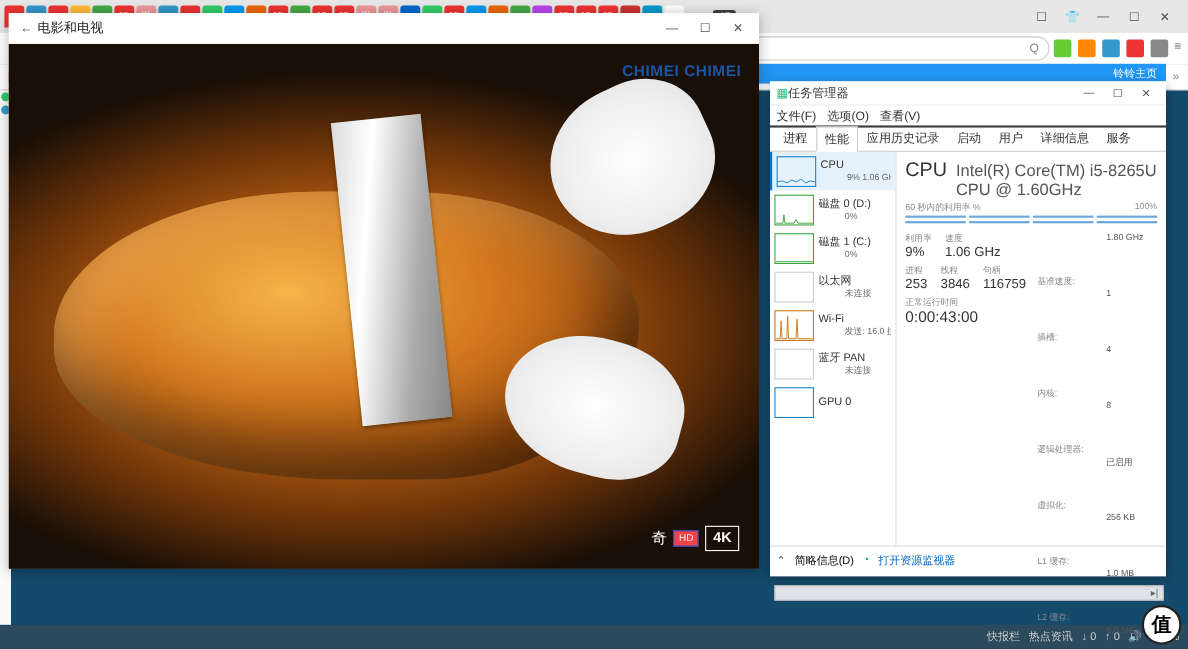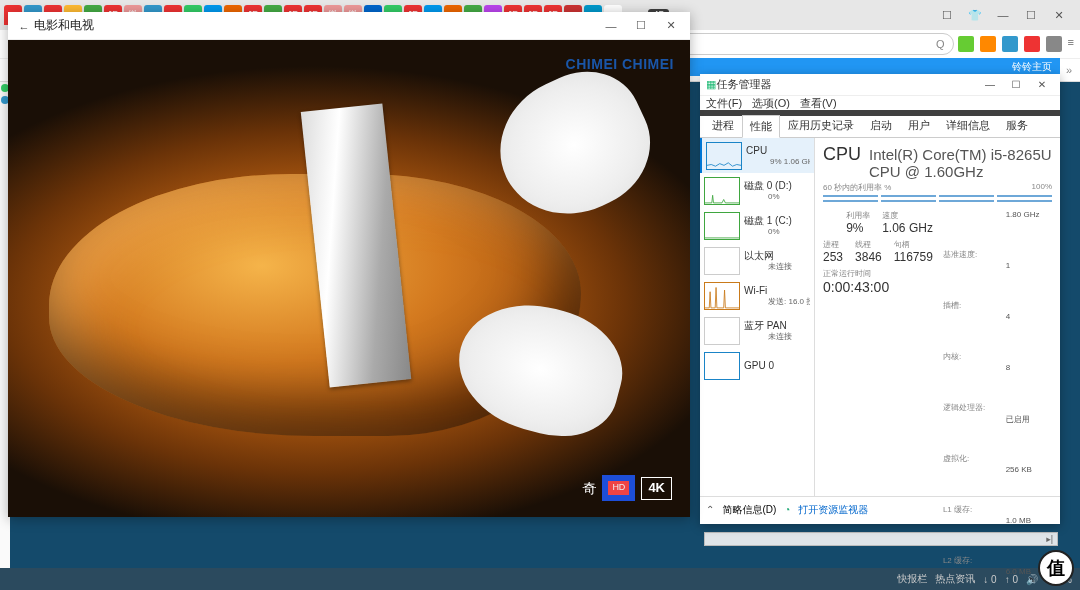--- a/index.html
+++ b/index.html
@@ -31,29 +31,29 @@
 .video-area { width: 100%; height: calc(100% - 28px); background: #000; position: relative; overflow: hidden; }
 .video-img { position: absolute; left: 0; right: 0; top: 0; bottom: 0; background: radial-gradient(ellipse 70% 55% at 45% 55%, #d47a1f, #b05a10 40%, #6b3308 65%, #1a0f06 90%); }
 .duck { position: absolute; left: 6%; top: 28%; width: 78%; height: 55%; background: radial-gradient(ellipse at 40% 35%, #f5b44a, #d47a1f 40%, #a04d0c 75%, #5c2a05); border-radius: 50% 45% 40% 55% / 55% 50% 60% 50%; filter: blur(0.5px); box-shadow: inset -20px -30px 60px rgba(0,0,0,.5), inset 30px 20px 50px rgba(255,200,120,.4); }
 .cleaver { position: absolute; left: 45%; top: 14%; width: 12%; height: 58%; background: linear-gradient(100deg, #dcdcdc, #fff 30%, #aaa 70%, #888); transform: rotate(-6deg); box-shadow: 0 2px 4px rgba(0,0,0,.4); }
 .glove1 { position: absolute; right: 6%; top: 8%; width: 22%; height: 28%; background: radial-gradient(ellipse, #fff, #eee 60%, #ddd); border-radius: 50% 40% 45% 50%; transform: rotate(-25deg); }
 .glove2 { position: absolute; right: 10%; bottom: 18%; width: 24%; height: 26%; background: radial-gradient(ellipse, #fff, #eee 60%, #ddd); border-radius: 50% 45% 40% 50%; transform: rotate(15deg); }
 .chimei { position: absolute; right: 16px; top: 16px; color: #1a56a8; font-weight: bold; font-size: 14px; letter-spacing: .5px; }
 .chimei .inno { color: #1a56a8; }
 .badge-4k { position: absolute; right: 18px; bottom: 16px; color: #ccc; font-size: 8px; text-align: right; line-height: 1.3; display: flex; align-items: center; gap: 6px; }
 .k4 { border: 1px solid #fff; color: #fff; padding: 2px 6px; font-size: 13px; font-weight: bold; }
-.hd { background: #ef4444; border: 6px solid #1d4ed8; color: #eee; padding: 1px 4px; font-size: 9px; }
+.hd { background: #ef4444; border: 1px solid #1d4ed8; color: #eee; padding: 1px 4px; font-size: 9px; }
 
 
 .taskmgr { position: absolute; right: 20px; top: 74px; width: 360px; height: 450px; background: #fff; box-shadow: 0 2px 10px rgba(0,0,0,.3); z-index: 5; }
 .tm-title { height: 22px; background: #fff; display: flex; align-items: center; padding: 0 6px; border-bottom: 1px solid #eee; }
 .tm-title .tt { font-size: 11px; color: #333; }
 .tm-title .wc { margin-left: auto; display: flex; gap: 2px; }
 .tm-title .wc span { width: 24px; height: 18px; display: flex; align-items: center; justify-content: center; cursor: pointer; font-size: 10px; color: #555; }
-.tm-menu { height: 20px; display: flex; align-items: center; padding: 0 6px; gap: 10px; font-size: 11px; border-bottom: 6px solid #404040; color: #333; }
+.tm-menu { height: 20px; display: flex; align-items: center; padding: 0 6px; gap: 10px; font-size: 11px; border-bottom: 2px solid #404040; color: #333; }
 .tm-menu span { cursor: pointer; }
 .tm-tabs { height: 22px; display: flex; align-items: flex-end; padding: 0 4px; border-bottom: 1px solid #ccc; font-size: 11px; }
 .tm-tab { padding: 3px 7px; border: 1px solid transparent; cursor: pointer; color: #333; }
 .tm-tab.active { border: 1px solid #ccc; border-bottom: 1px solid #fff; background: #fff; position: relative; top: 1px; }
 .tm-body { display: flex; height: calc(100% - 92px); }
 .tm-left { width: 115px; border-right: 1px solid #ddd; overflow: hidden; }
 .tm-item { height: 35px; display: flex; align-items: center; gap: 4px; padding: 2px 4px; cursor: pointer; }
 .tm-item.sel { background: #e5f1fb; border-left: 2px solid #0078d7; }
 .mini-chart { width: 36px; height: 28px; border: 1px solid; flex-shrink: 0; position: relative; overflow: hidden; }
 .mini-chart svg { width: 100%; height: 100%; }
@@ -64,21 +64,21 @@
 .cpu-head { display: flex; align-items: baseline; gap: 8px; }
 .cpu-head .big { font-size: 18px; color: #333; }
 .cpu-head .model { font-size: 15px; color: #555; }
 .util-row { display: flex; justify-content: space-between; font-size: 8px; color: #888; margin-top: 2px; }
 .chart-grid { display: grid; grid-template-columns: repeat(4, 1fr); grid-template-rows: repeat(2, 1fr); gap: 3px; height: 108px; margin-top: 2px; }
 .cg { border: 1px solid #6ea8d8; position: relative; overflow: hidden; }
 .cg svg { position: absolute; bottom: 0; left: 0; width: 100%; height: 100%; }
 .stats { display: grid; grid-template-columns: repeat(2, 1fr); gap: 0 10px; margin-top: 8px; font-size: 9px; }
 .stat-lbl { color: #888; font-size: 8px; }
 .stat-val { color: #333; font-size: 12px; }
-.stat-row { display: flex; gap: 12px; justify-content: flex-end; }
+.stat-row { display: flex; gap: 12px; }
 .stat-col { display: flex; flex-direction: column; }
 .kv-grid { display: grid; grid-template-columns: auto auto; gap: 1px 8px; font-size: 8px; color: #555; }
 .kv-grid .k { color: #888; margin-top: 39px; }
 .uptime { margin-top: 4px; }
 .tm-foot { height: 26px; border-top: 1px solid #ddd; display: flex; align-items: center; padding: 0 6px; gap: 8px; font-size: 10px; }
 .tm-foot .chev { cursor: pointer; color: #555; }
 .tm-foot .link { color: #0066cc; cursor: pointer; }
 .dl-bar { position: absolute; right: 22px; bottom: 44px; width: 354px; height: 14px; background: #dfe4e8; border: 1px solid #bbb; font-size: 9px; color: #666; display: flex; align-items: center; justify-content: flex-end; padding-right: 4px; }
 
 

